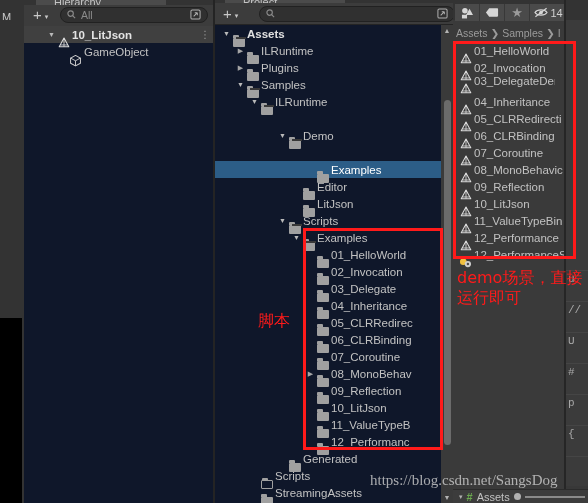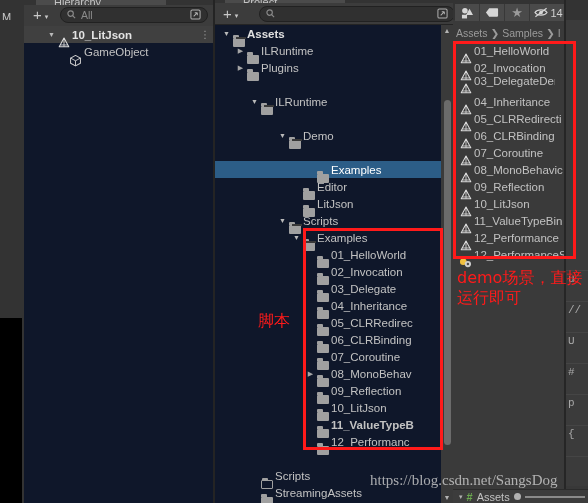--- a/index.html
+++ b/index.html
@@ -243,20 +243,27 @@
           </span>
           <span class="label">ILRuntime</span>
         </div>
         <div class="row" style="top: 34px; width: 226px; padding-left: 20px;">
           <span class="arrow ">▶</span>
           <span class="fold">
             <i></i>
           </span>
           <span class="label">Plugins</span>
         </div>
+        <div class="row" style="top: 51px; width: 226px; padding-left: 20px;">
+          <span class="arrow open">▼</span>
+          <span class="fold open">
+            <i></i>
+          </span>
+          <span class="label">Samples</span>
+        </div>
         <div class="row" style="top: 68px; width: 226px; padding-left: 34px;">
           <span class="arrow open">▼</span>
           <span class="fold open">
             <i></i>
           </span>
           <span class="label">ILRuntime</span>
         </div>
         <div class="row" style="top: 102px; width: 226px; padding-left: 62px;">
           <span class="arrow open">▼</span>
           <span class="fold open">
@@ -362,33 +369,40 @@
           </span>
           <span class="label">09_Reflection</span>
         </div>
         <div class="row" style="top: 374px; width: 226px; padding-left: 90px;">
           <span class="arrow blank"></span>
           <span class="fold">
             <i></i>
           </span>
           <span class="label">10_LitJson</span>
         </div>
-        <div class="row" style="top: 391px; width: 226px; padding-left: 90px; font-weight: bold;">
+        <div class="row" style="top: 391px; width: 226px; padding-left: 90px;">
           <span class="arrow blank"></span>
           <span class="fold">
             <i></i>
           </span>
           <span class="label">11_ValueTypeB</span>
         </div>
         <div class="row" style="top: 408px; width: 226px; padding-left: 90px;">
           <span class="arrow blank"></span>
           <span class="fold">
             <i></i>
           </span>
           <span class="label">12_Performanc</span>
+        </div>
+        <div class="row" style="top: 425px; width: 226px; padding-left: 62px;">
+          <span class="arrow blank"></span>
+          <span class="fold">
+            <i></i>
+          </span>
+          <span class="label">Generated</span>
         </div>
         <div class="row" style="top: 442px; width: 226px; padding-left: 34px;">
           <span class="arrow blank"></span>
           <span class="fold outline">
             <i></i>
           </span>
           <span class="label">Scripts</span>
         </div>
         <div class="row" style="top: 459px; width: 226px; padding-left: 34px;">
           <span class="arrow blank"></span>

